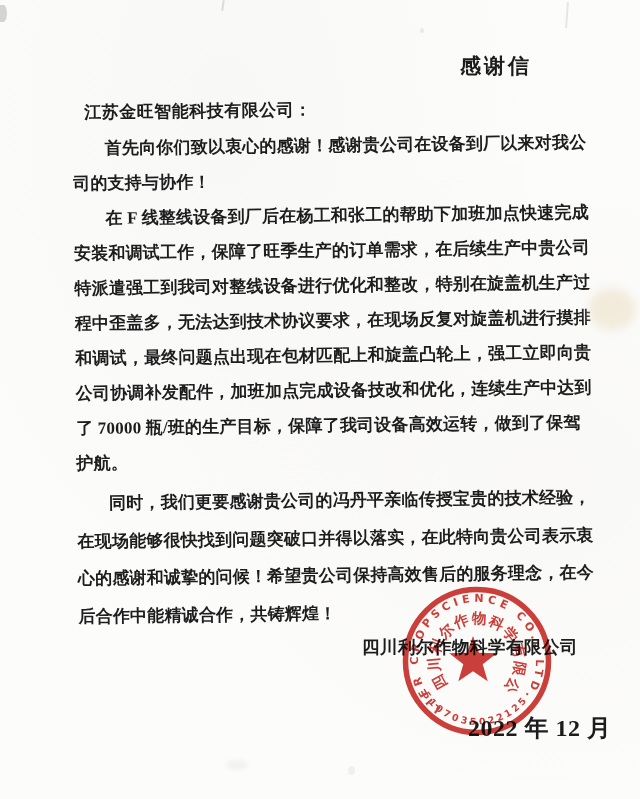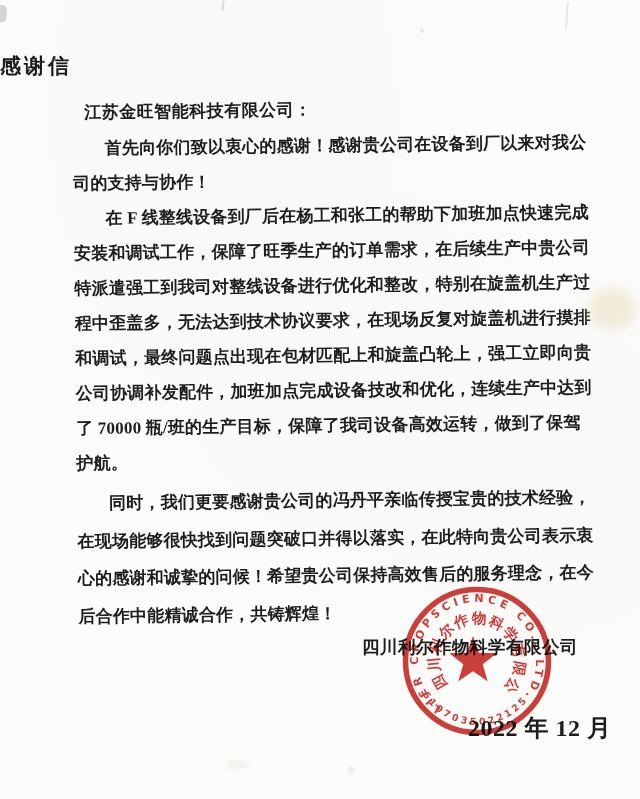--- a/index.html
+++ b/index.html
@@ -10,21 +10,21 @@
   }
   .page{
     position:relative;width:640px;height:799px;overflow:hidden;
     background:
       radial-gradient(ellipse at 35% 15%, rgba(120,120,120,0.03), transparent 55%),
       radial-gradient(ellipse at 85% 60%, rgba(150,140,110,0.03), transparent 50%),
       #fcfcfb;
   }
   .title{
     position:absolute;left:0;top:52px;width:532px;
-    text-align:left;font-size:21px;font-weight:700;
+    text-align:right;font-size:21px;font-weight:700;
     letter-spacing:3px;color:#1b1b1b;
   }
   .body-block{
     position:absolute;left:72px;top:88px;width:502px;
     color:#1d1d1d;font-size:17px;font-weight:600;
     transform:rotate(-0.7deg);transform-origin:100% 0;
   }
   .salutation{
     height:37px;line-height:37px;padding-left:12px;
     letter-spacing:0.5px;

